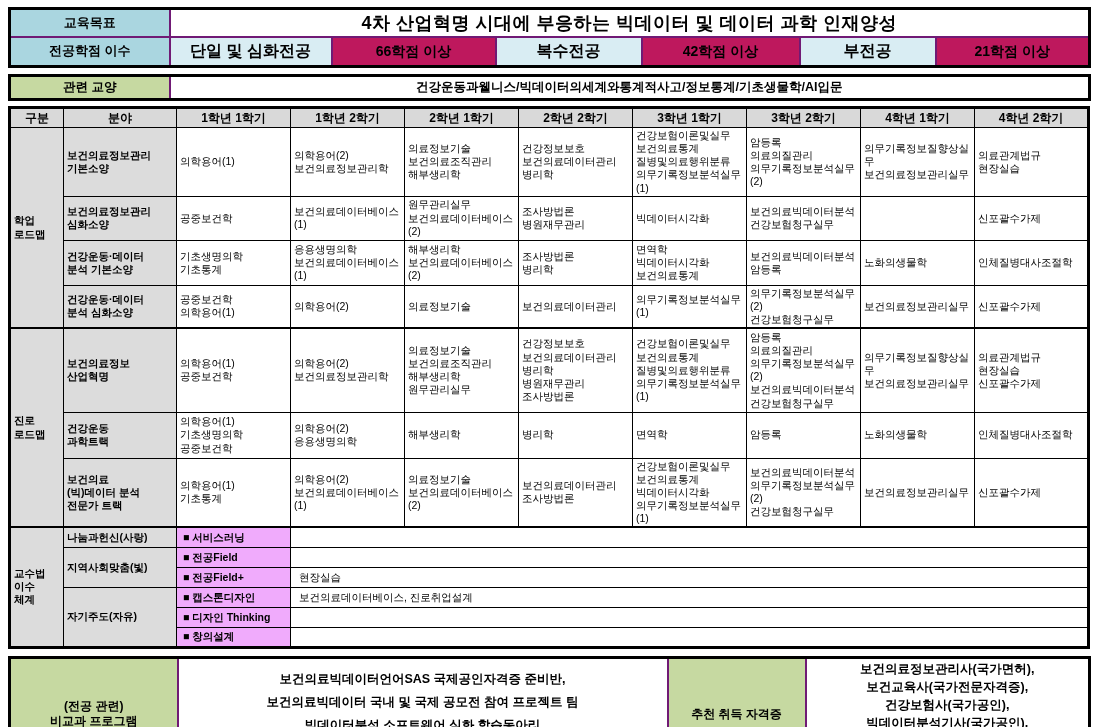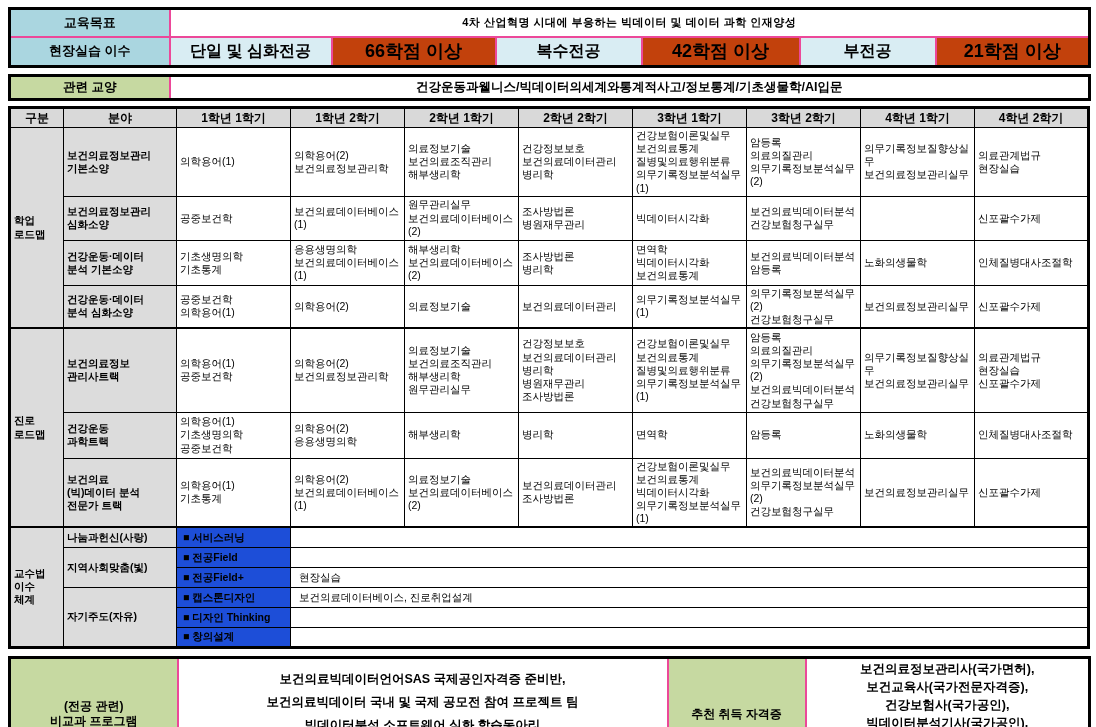--- a/index.html
+++ b/index.html
@@ -22,48 +22,48 @@
     border: 1px solid #000;
     padding: 1px 3px;
     vertical-align: middle;
     white-space: pre-line;
     overflow: hidden;
     line-height: 1.25;
   }
 
   
   .t-top, .t-lib, .t-bot { border: 3px solid #000; }
-  .t-top td, .t-lib td, .t-bot td { border: 2px solid #ec4899; }
+  .t-top td, .t-lib td, .t-bot td { border: 2px solid #701a75; }
   .t-top td { text-align: center; font-weight: bold; }
   .rh-t1 { height: 28px; }
   .rh-t2 { height: 30px; }
-  .goal-title { font-size: 11px; letter-spacing: 0.5px; }
+  .goal-title { font-size: 18px; letter-spacing: 0.5px; }
   .credit-name { font-size: 16px; }
-  .credit-val  { font-size: 18px; background: #c2410c; }
+  .credit-val  { font-size: 14px; background: #be185d; }
   .lbl { font-size: 13px; }
 
   .t-lib { margin-top: 6px; }
   .t-lib td { height: 24px; font-weight: bold; font-size: 12.5px; text-align: center; }
 
   
   .t-main { margin-top: 5px; border: 3px solid #000; }
   .t-main th {
     background: #d9d9d9; font-size: 12px; text-align: center; font-weight: bold;
   }
   .rh-hdr { height: 20px; }
   .t-main td { font-size: 10.5px; text-align: left; }
   .cell-group {
     background: #dcdcdc; font-weight: bold; font-size: 12px; text-align: center;
   }
   .cell-field {
     background: #dcdcdc; font-weight: bold; font-size: 11.5px; text-align: center;
   }
   .cell-course { background: #ffffff; }
   .cell-method {
-    background: #1d4ed8; font-weight: bold; font-size: 12px; text-align: left;
+    background: #f0abfc; font-weight: bold; font-size: 12px; text-align: left;
     padding-left: 6px;
   }
   .cell-pcontent { font-size: 11.5px; text-align: left; padding-left: 8px; }
   .sec td { border-top: 2px solid #000; }
 
   .rh-a1 { height: 60px; }
   .rh-a2 { height: 44px; }
   .rh-a3 { height: 45px; }
   .rh-a4 { height: 33px; }
   .rh-b1 { height: 84px; }
@@ -97,21 +97,21 @@
         <col style="width:158px">
         <col style="width:136px">
         <col style="width:154px">
     </colgroup>
     <tbody>
         <tr class="rh-t1">
       <td class="bg-teal lbl">교육목표</td>
       <td class="goal-title" colspan="6">4차 산업혁명 시대에 부응하는 빅데이터 및 데이터 과학 인재양성</td>
     </tr>
     <tr class="rh-t2">
-      <td class="bg-teal lbl">현장실습 이수</td>
+      <td class="bg-teal lbl">전공학점 이수</td>
       <td class="bg-blue credit-name">단일 및 심화전공</td>
       <td class="credit-val">66학점 이상</td>
       <td class="bg-blue credit-name">복수전공</td>
       <td class="credit-val">42학점 이상</td>
       <td class="bg-blue credit-name">부전공</td>
       <td class="credit-val">21학점 이상</td>
     </tr>
   </tbody>
     </table>
 
@@ -227,21 +227,21 @@
       <td class="cell-course">의무기록정보분석실무(2)
 건강보험청구실무</td>
       <td class="cell-course">보건의료정보관리실무</td>
       <td class="cell-course">신포괄수가제</td>
     </tr>
 
     <tr class="rh-b1 sec">
       <td class="cell-group" rowspan="3">진로
 로드맵</td>
       <td class="cell-field">보건의료정보
-관리사트랙</td>
+산업혁명</td>
       <td class="cell-course">의학용어(1)
 공중보건학</td>
       <td class="cell-course">의학용어(2)
 보건의료정보관리학</td>
       <td class="cell-course">의료정보기술
 보건의료조직관리
 해부생리학
 원무관리실무</td>
       <td class="cell-course">건강정보보호
 보건의료데이터관리

